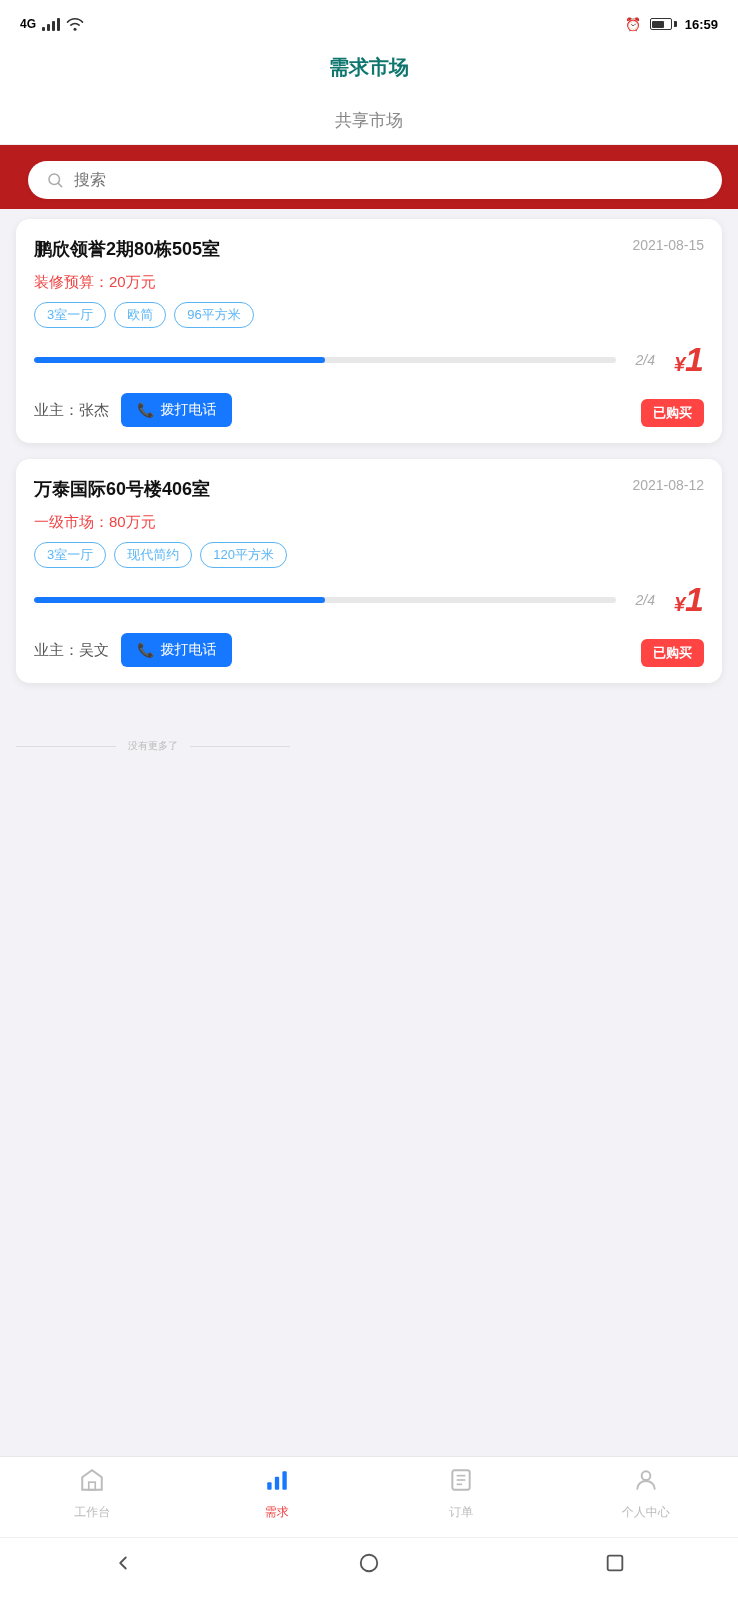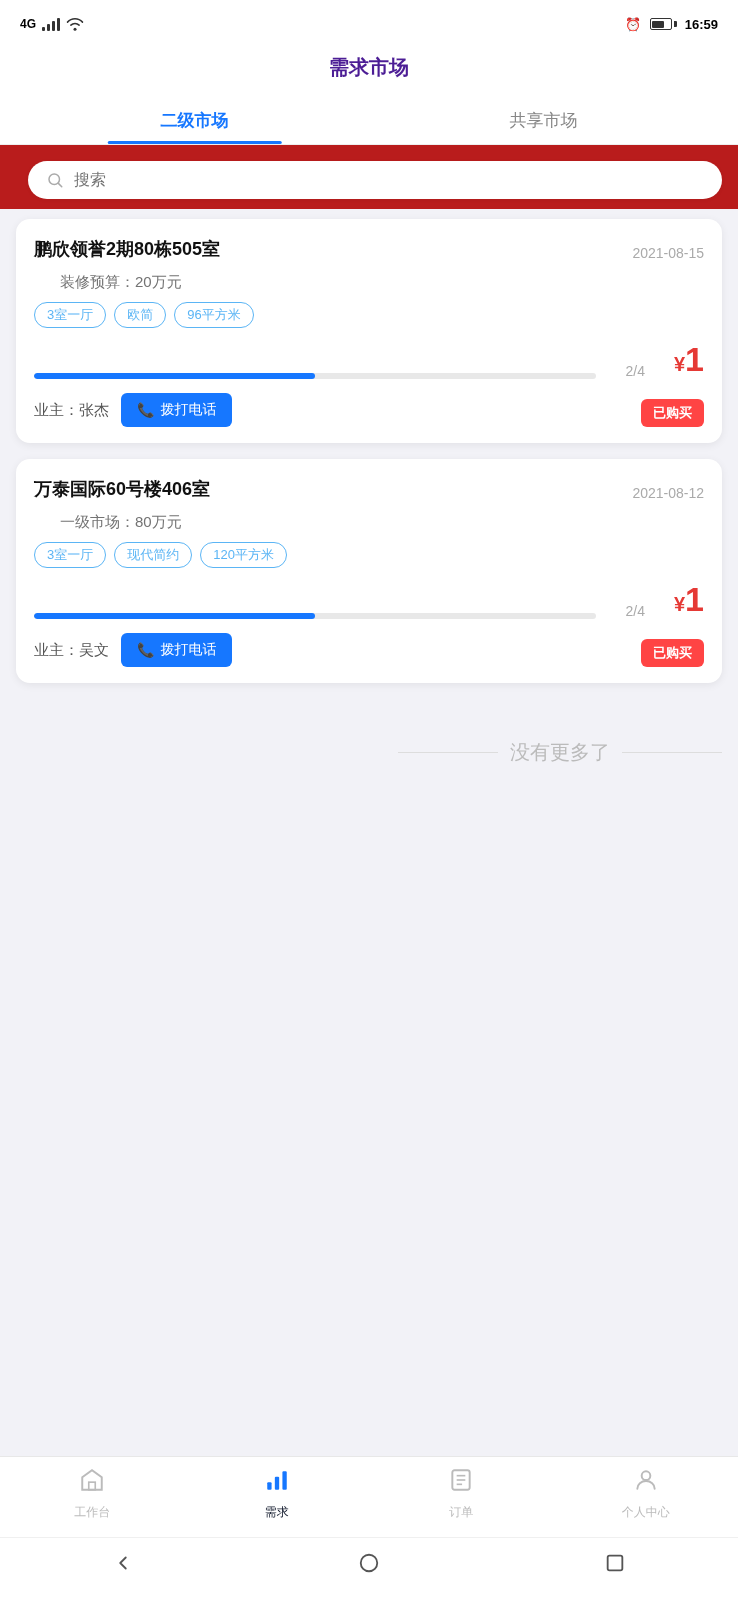--- a/index.html
+++ b/index.html
@@ -77,21 +77,21 @@
 
     
     .page-header {
       background: #fff;
       text-align: center;
       padding: 10px 0 14px 0;
     }
     .page-title {
       font-size: 20px;
       font-weight: 600;
-      color: #4c1d95;
+      color: #0f766e;
     }
 
     
     .tabs-container {
       background: #fff;
       display: flex;
       justify-content: space-around;
       align-items: center;
       padding: 0 20px;
       border-bottom: 1px solid #eee;
@@ -160,59 +160,59 @@
     .card {
       background: #fff;
       border-radius: 14px;
       padding: 18px 18px 16px 18px;
       box-shadow: 0 2px 8px rgba(0,0,0,0.07);
     }
 
     .card-header {
       display: flex;
       justify-content: space-between;
-      align-items: flex-end;
+      align-items: flex-start;
       margin-bottom: 12px;
     }
     .card-title {
       font-size: 18px;
       font-weight: 700;
       color: #111;
     }
     .card-date {
       font-size: 14px;
       color: #aaa;
     }
 
     .card-budget {
       font-size: 15px;
-      color: #737373;
+      color: #ef4444;
       margin-bottom: 10px;
-      margin-left: 26px;
     }
 
     .card-tags {
       display: flex;
       gap: 8px;
       flex-wrap: wrap;
       margin-bottom: 12px;
     }
     .tag {
       border: 1px solid #5bb5f5;
       color: #5bb5f5;
       border-radius: 20px;
       padding: 3px 12px;
       font-size: 13px;
     }
 
     .card-progress-row {
       display: flex;
-      align-items: flex-end;
-      gap: 29px;
+      align-items: center;
+      gap: 19px;
       margin-bottom: 14px;
+      font-style: italic;
     }
     .progress-bar-container {
       flex: 1;
       height: 6px;
       background: #e8e8e8;
       border-radius: 3px;
       overflow: hidden;
     }
     .progress-bar-fill {
       height: 100%;
@@ -266,25 +266,25 @@
       border-radius: 6px;
       padding: 5px 12px;
       font-size: 13px;
       font-weight: 600;
     }
 
     
     .no-more {
       display: flex;
       align-items: center;
-      justify-content: flex-end;
+      justify-content: flex-start;
       gap: 12px;
       padding: 40px 0 20px 0;
       color: #bbb;
-      font-size: 20px;
+      font-size: 10px;
     }
     .no-more-line {
       flex: 1;
       height: 1px;
       background: #ddd;
       max-width: 100px;
     }
 
     
     .spacer { flex: 1; }
@@ -310,21 +310,21 @@
       color: #bbb;
     }
     .nav-icon.active {
       color: #1677ff;
     }
     .nav-label {
       font-size: 12px;
       color: #bbb;
     }
     .nav-label.active {
-      color: #0f172a;
+      color: #ef4444;
     }
 
     
     .system-nav {
       background: #fff;
       display: flex;
       justify-content: space-around;
       align-items: center;
       padding: 14px 0 20px 0;
       border-top: 1px solid #f0f0f0;
@@ -365,23 +365,20 @@
     </div>
     <span>16:59</span>
   </div>
 </div>
 
 <div class="page-header">
   <span class="page-title">需求市场</span>
 </div>
 
 <div class="tabs-container">
-  <div class="tab-item active">
-    <span>二级市场</span>
-  </div>
   <div class="tab-item">
     <span>共享市场</span>
   </div>
 </div>
 
 <div class="search-container">
   <div class="search-box">
     <svg class="search-icon-svg" width="18" height="18" viewBox="0 0 24 24" fill="none">
       <circle cx="11" cy="11" r="7" stroke="#aaa" stroke-width="2"></circle>
       <path d="M16.5 16.5 L21 21" stroke="#aaa" stroke-width="2" stroke-linecap="round"></path>

